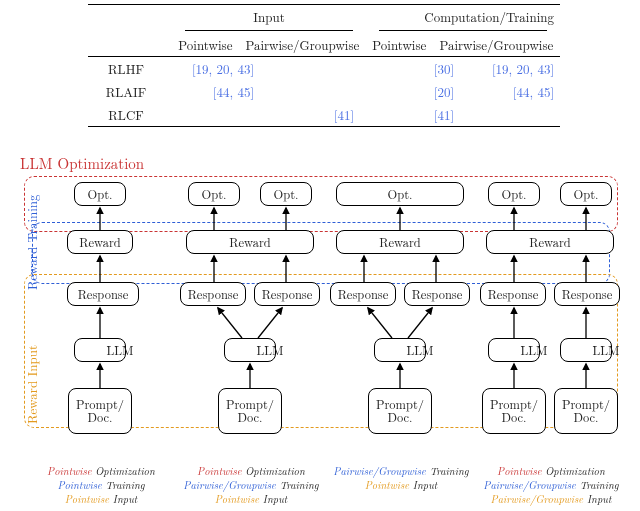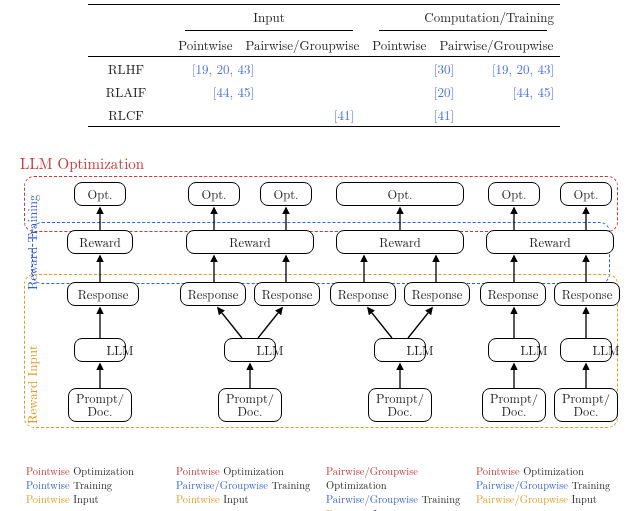--- a/index.html
+++ b/index.html
@@ -79,21 +79,21 @@
   .node.wide{width:128px;}
   .node.mid{width:66px;}
 
   
   .r-opt{top:0px;}
   .r-rew{top:48px;}
   .r-resp{top:100px;}
   .r-llm{top:156px;padding-left:44px;}
   .r-pd{top:206px;}
 
-  .node.pd{height:34px; flex-direction:column; line-height:1.05;}
+  .node.pd{height:46px; flex-direction:column; line-height:1.05;}
 
   
   .region{
     position:absolute;
     border:1.6px dashed;
     border-radius:10px;
     box-sizing:border-box;
   }
   .region.red{border-color:var(--red);}
   .region.blue{border-color:var(--blue);}
@@ -120,21 +120,21 @@
 
   
   .caps{
     position:absolute;
     left:20px; top:464px;
     width:600px;
     height:46px;
     font-size:10.5px;
     line-height:1.35;
   }
-  .capcol{position:absolute; width:150px; text-align:left;}
+  .capcol{position:absolute; width:150px; text-align:center;font-style:italic;}
   .cc1{left:6px;}
   .cc2{left:156px;}
   .cc3{left:306px;}
   .cc4{left:456px;}
   .caps .red{color:var(--red);}
   .caps .blue{color:var(--blue);}
   .caps .orange{color:var(--orange);}
 
 </style>
 </head>
@@ -316,21 +316,20 @@
     <div><span class="red">Pointwise</span> <span>Optimization</span></div>
     <div><span class="blue">Pointwise</span> <span>Training</span></div>
     <div><span class="orange">Pointwise</span> <span>Input</span></div>
   </div>
   <div class="capcol cc2">
     <div><span class="red">Pointwise</span> <span>Optimization</span></div>
     <div><span class="blue">Pairwise/Groupwise</span> <span>Training</span></div>
     <div><span class="orange">Pointwise</span> <span>Input</span></div>
   </div>
   <div class="capcol cc3">
-    <div><span class="red">Pairwise/Groupwise</span> <span>Optimization</span></div>
     <div><span class="blue">Pairwise/Groupwise</span> <span>Training</span></div>
     <div><span class="orange">Pointwise</span> <span>Input</span></div>
   </div>
   <div class="capcol cc4">
     <div><span class="red">Pointwise</span> <span>Optimization</span></div>
     <div><span class="blue">Pairwise/Groupwise</span> <span>Training</span></div>
     <div><span class="orange">Pairwise/Groupwise</span> <span>Input</span></div>
   </div>
 </div>
 

